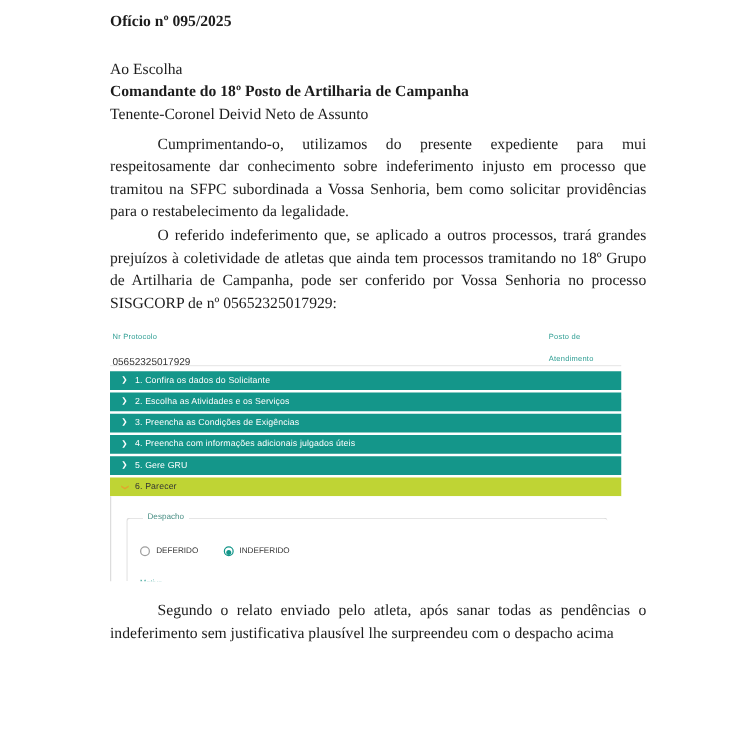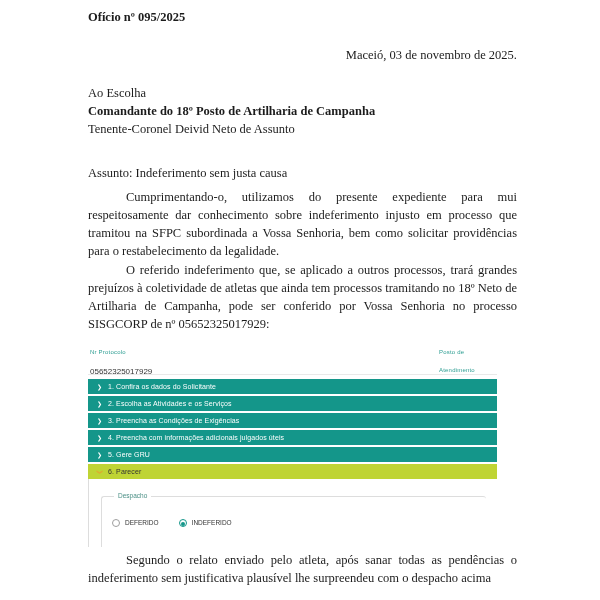--- a/index.html
+++ b/index.html
@@ -10,21 +10,21 @@
     font-family:"Liberation Serif", serif;
     font-size:12.5px; line-height:18px; color:#1c1c1c;
   }
   .doc-ref { font-weight:bold; }
   .date-line { margin-top:20px; text-align:right; }
   .recipient { margin-top:20px; }
   .recipient .bold { font-weight:bold; }
   .subject { margin-top:26px; }
   .para { margin-top:6px; text-align:justify; text-indent:38px; }
   .para.tight { margin-top:1px; }
-  .closing { margin-top:4px; text-align:justify; text-indent:38px; }
+  .closing { margin-top:14px; text-align:justify; text-indent:38px; }
 
   
   .shot {
     position:relative; margin-top:8px;
     width:409px; height:206px;
     font-family:"Liberation Sans", sans-serif;
     color:#333; background:#fff;
   }
   .field { position:absolute; top:2px; }
   .field-protocol { left:2px; width:168px; }
@@ -64,32 +64,30 @@
   .radio-label { font-size:6.5px; color:#333; }
   .motivo-label { margin-top:8px; font-size:6px; color:#2e9e93; }
 </style>
 </head>
 <body>
 
 <div class="page">
 
   <div class="doc-ref">Ofício nº 095/2025</div>
 
-  <div class="date-line">Maceió, 03 de novembro de 2025.</div>
 
   <div class="recipient">
     <div>Ao Escolha</div>
     <div class="bold">Comandante do 18º Posto de Artilharia de Campanha</div>
     <div>Tenente-Coronel Deivid Neto de Assunto</div>
   </div>
 
-  <div class="subject">Assunto: Indeferimento sem justa causa</div>
 
   <p class="para">Cumprimentando-o, utilizamos do presente expediente para mui respeitosamente dar conhecimento sobre indeferimento injusto em processo que tramitou na SFPC subordinada a Vossa Senhoria, bem como solicitar providências para o restabelecimento da legalidade.</p>
-  <p class="para tight">O referido indeferimento que, se aplicado a outros processos, trará grandes prejuízos à coletividade de atletas que ainda tem processos tramitando no 18º Neto de Artilharia de Campanha, pode ser conferido por Vossa Senhoria no processo SISGCORP de nº 05652325017929:</p>
+  <p class="para tight">O referido indeferimento que, se aplicado a outros processos, trará grandes prejuízos à coletividade de atletas que ainda tem processos tramitando no 18º Grupo de Artilharia de Campanha, pode ser conferido por Vossa Senhoria no processo SISGCORP de nº 05652325017929:</p>
 
   <div class="shot">
 
     <div class="field field-protocol">
       <div class="flabel">Nr Protocolo</div>
       <div class="fvalue">05652325017929</div>
     </div>
 
     <div class="field field-posto">
       <div class="flabel">Posto de Atendimento</div>

